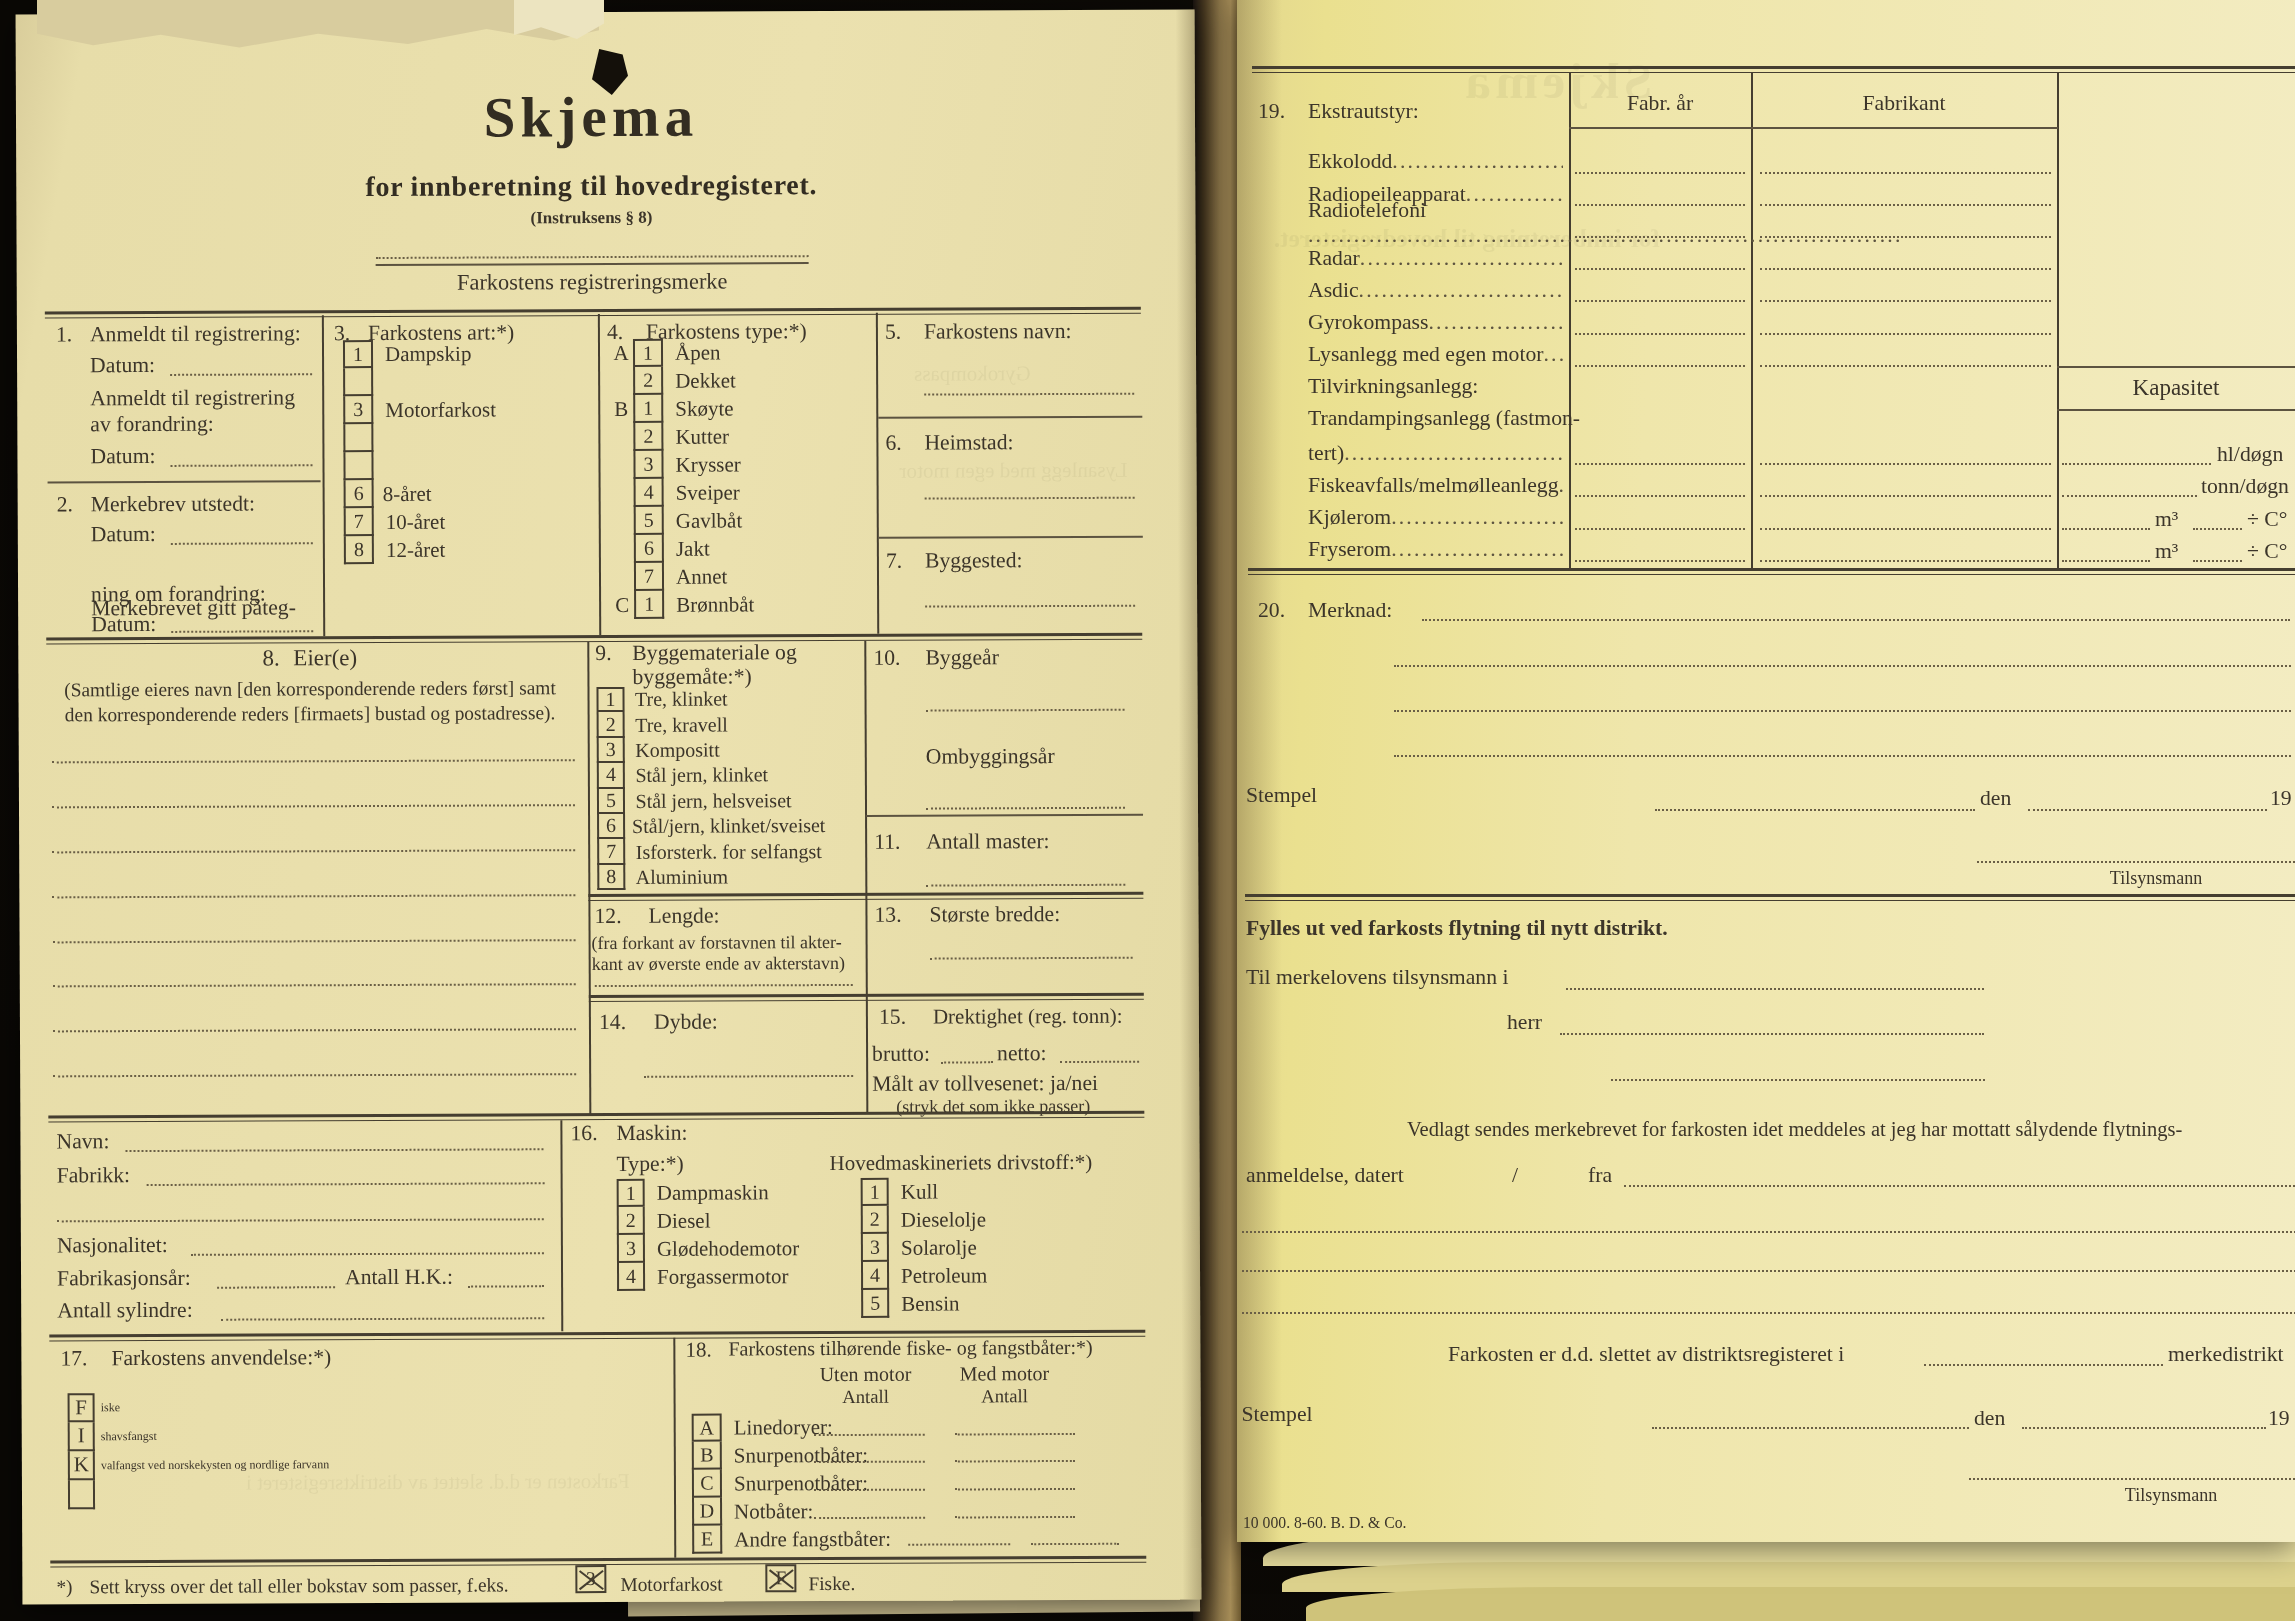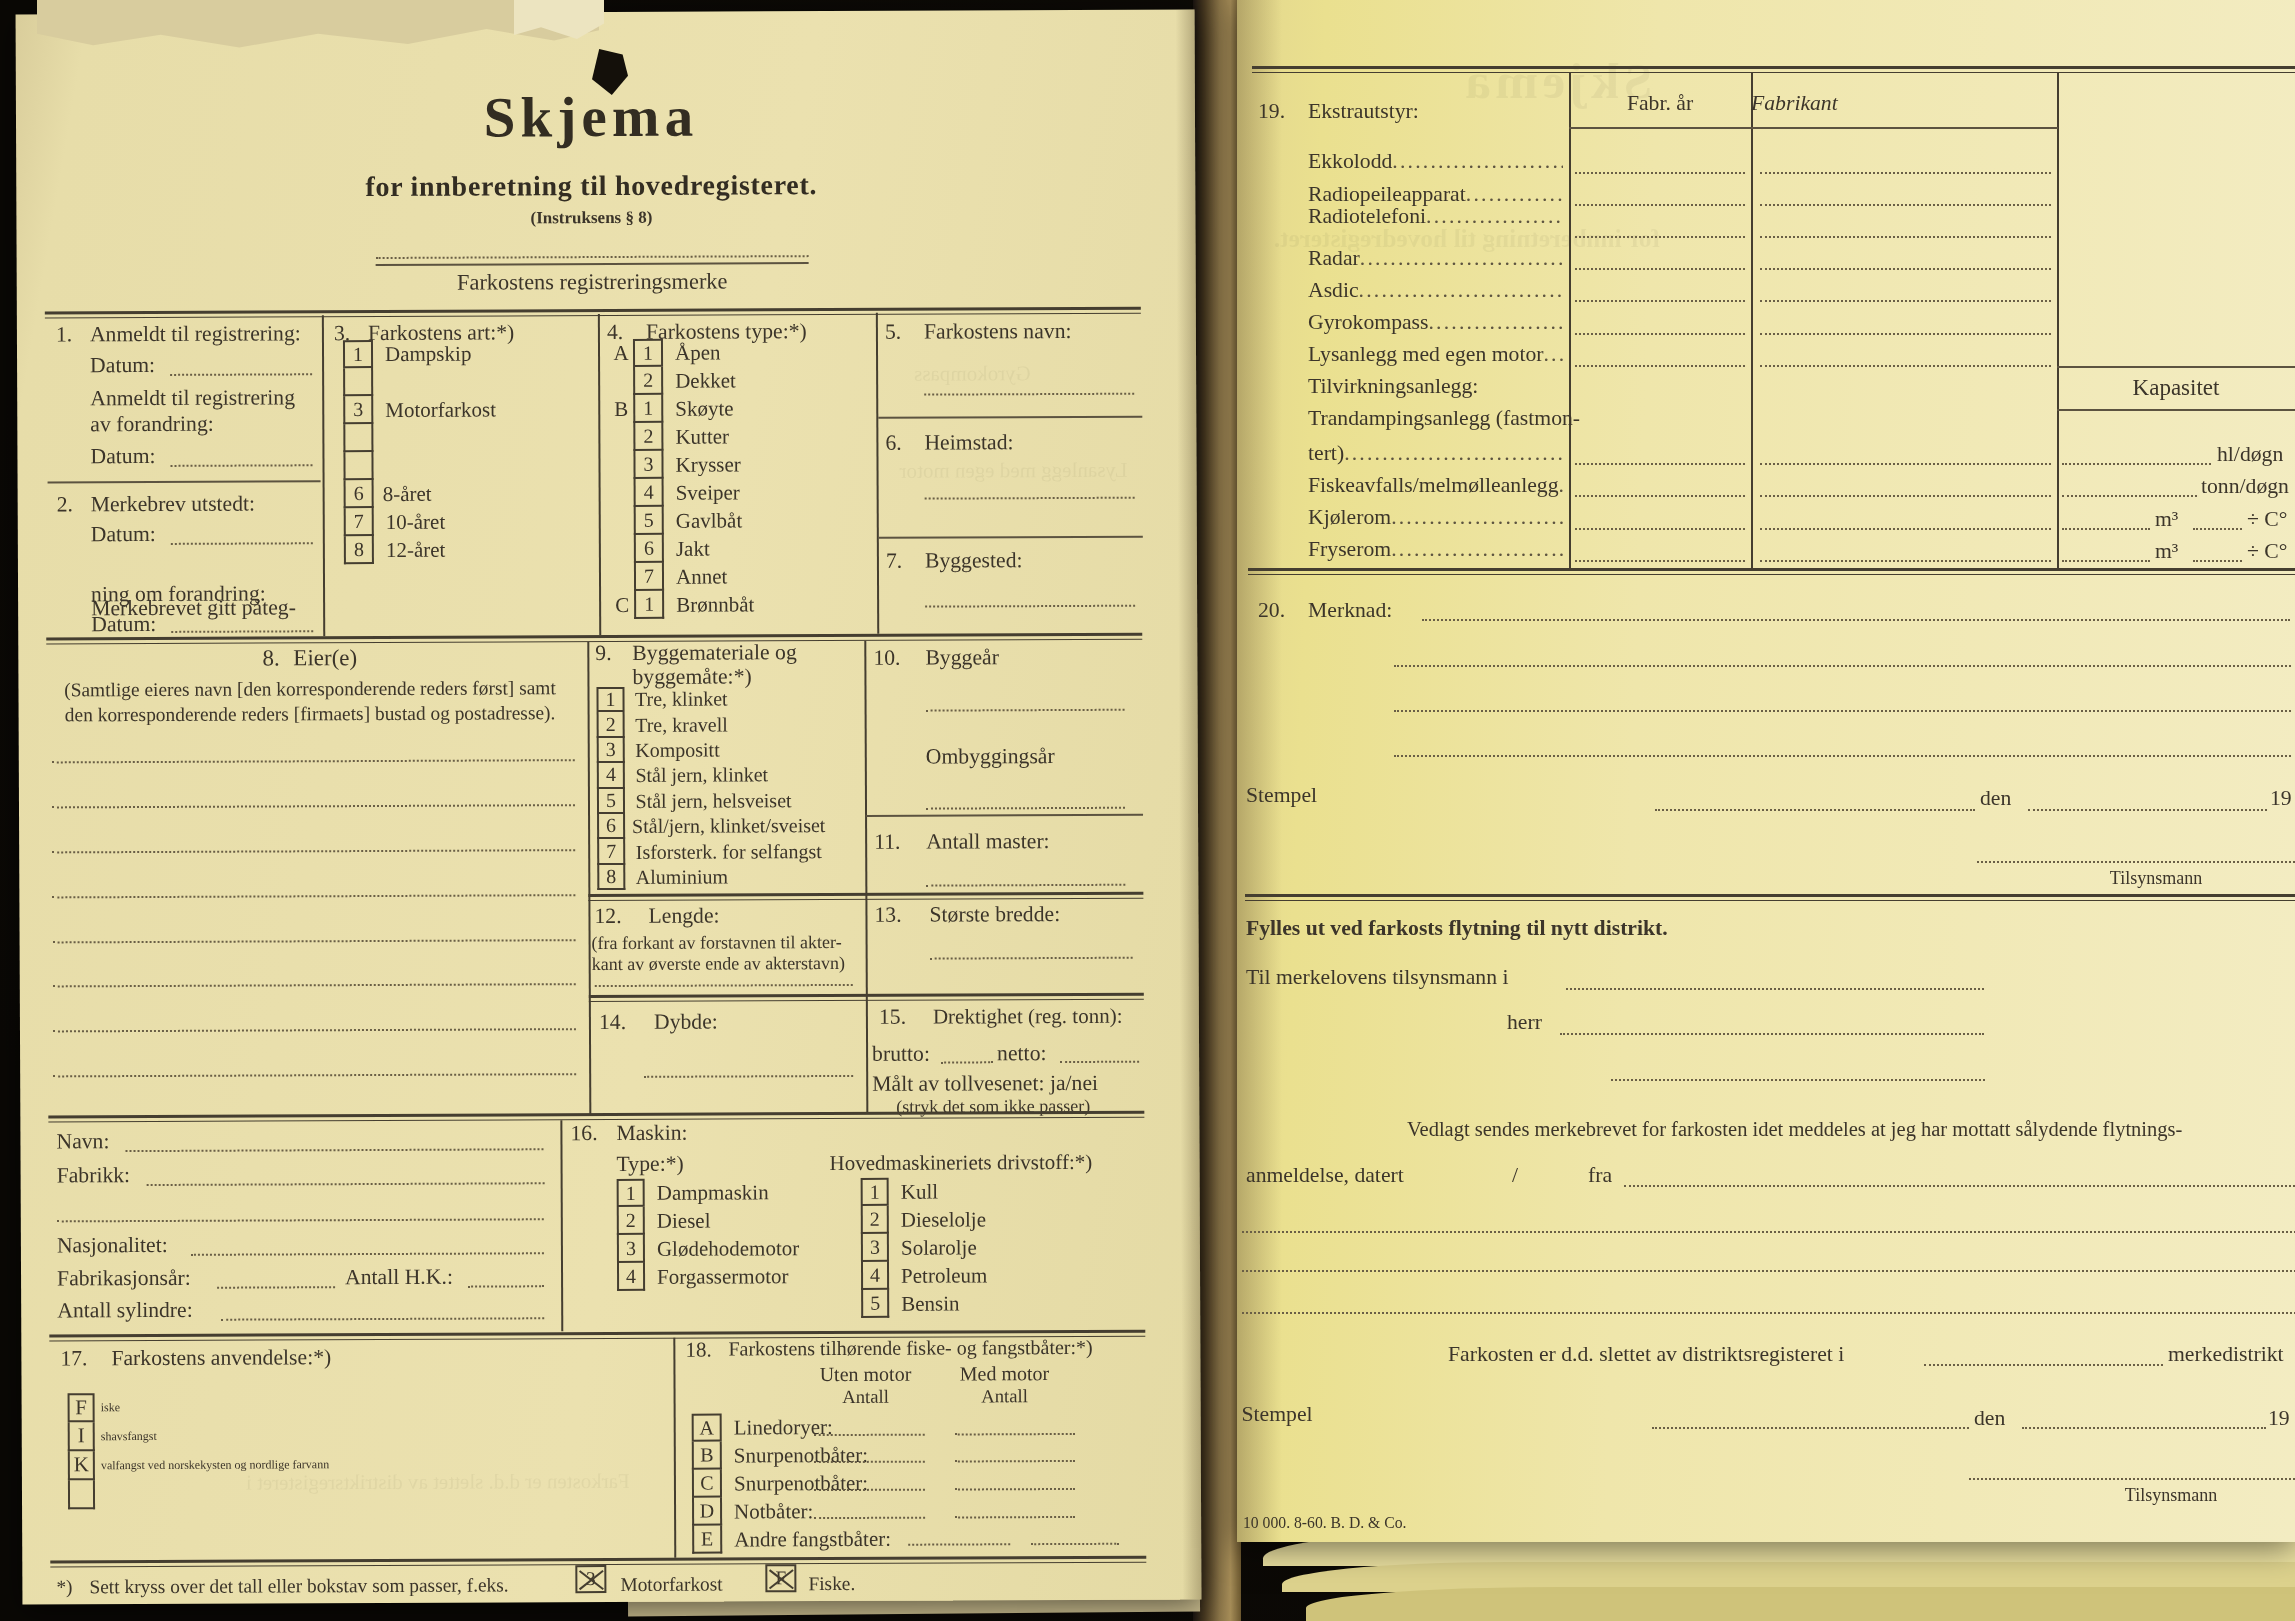--- a/index.html
+++ b/index.html
@@ -431,35 +431,35 @@
   <div class="page" id="pageR">
 
     <div class="ghost b" style="left:224px;top:52px;font-size:51px;letter-spacing:4.5px;">Skjema</div>
     <div class="ghost b" style="left:37px;top:224px;font-size:25.4px;">for innberetning til hovedregisteret.</div>
 
     <div class="hl2" style="left:15px;top:66px;width:1043px;"></div>
     <div class="vl" style="left:332px;top:72px;height:497px;"></div>
     <div class="vl" style="left:514px;top:72px;height:497px;"></div>
     <div class="vl" style="left:820px;top:72px;height:497px;"></div>
     <div class="t" style="left:332px;top:91px;width:182px;text-align:center;">Fabr. år</div>
-    <div class="t" style="left:514px;top:91px;width:306px;font-style:italic;">Fabrikant</div>
+    <div class="t" style="left:514px;top:91px;width:306px;text-align:center;">Fabrikant</div>
     <div class="hlt" style="left:332px;top:127px;width:489px;"></div>
 
     <div class="t" style="left:21px;top:99px;">19.</div>
     <div class="t" style="left:71px;top:99px;">Ekstrautstyr:</div>
 
     <div class="rrow" style="left:71px;top:149px;width:255px;">
         <span>Ekkolodd</span>
         <span class="leader"></span>
       </div>
     <div class="rrow" style="left:71px;top:182px;width:255px;">
         <span>Radiopeileapparat</span>
         <span class="leader"></span>
       </div>
-    <div class="rrow" style="left:71px;top:204px;width:255px;">
+    <div class="rrow" style="left:71px;top:198px;width:255px;flex-direction:column;">
         <span>Radiotelefoni</span>
         <span class="leader"></span>
       </div>
     <div class="rrow" style="left:71px;top:246px;width:255px;">
         <span>Radar</span>
         <span class="leader"></span>
       </div>
     <div class="rrow" style="left:71px;top:278px;width:255px;">
         <span>Asdic</span>
         <span class="leader"></span>

